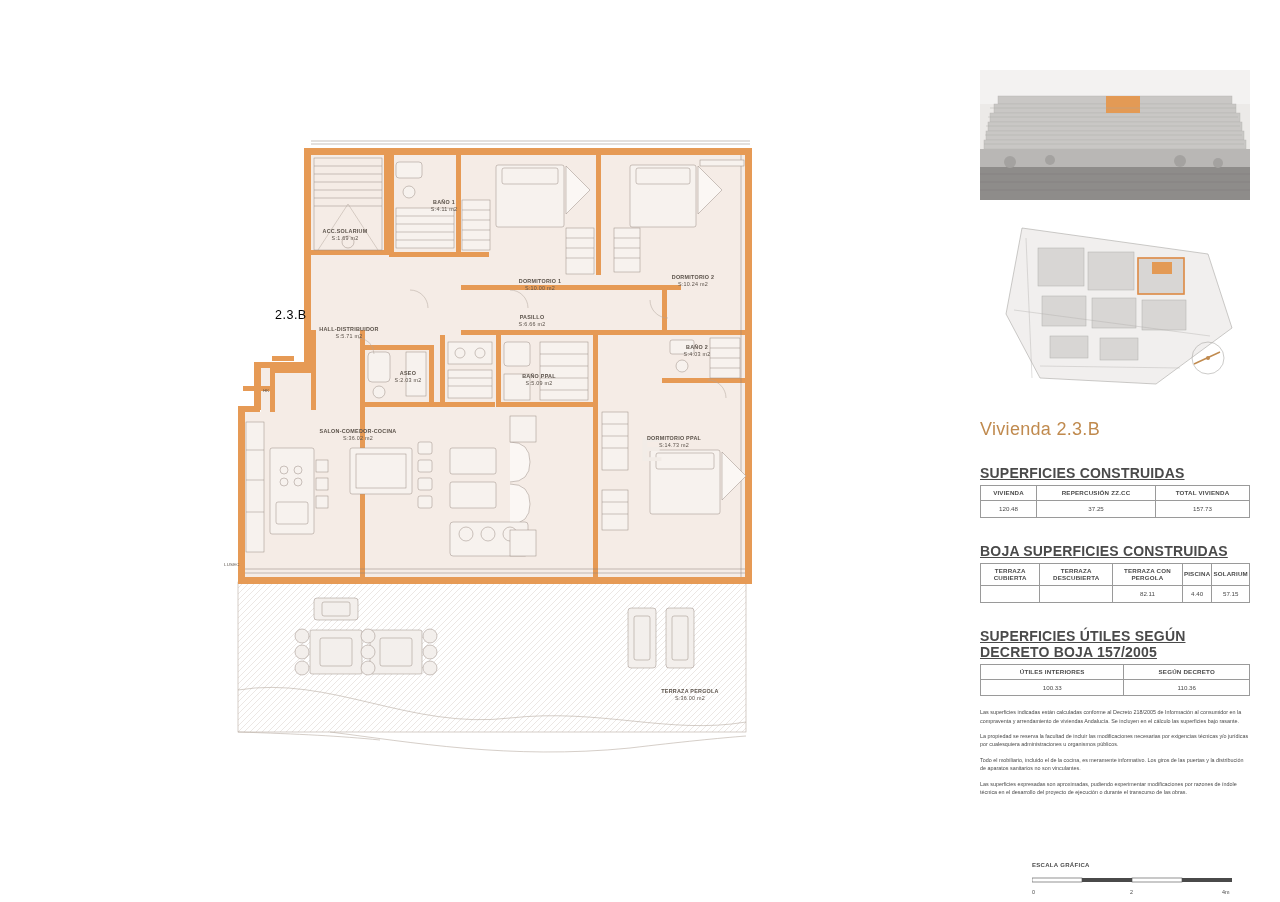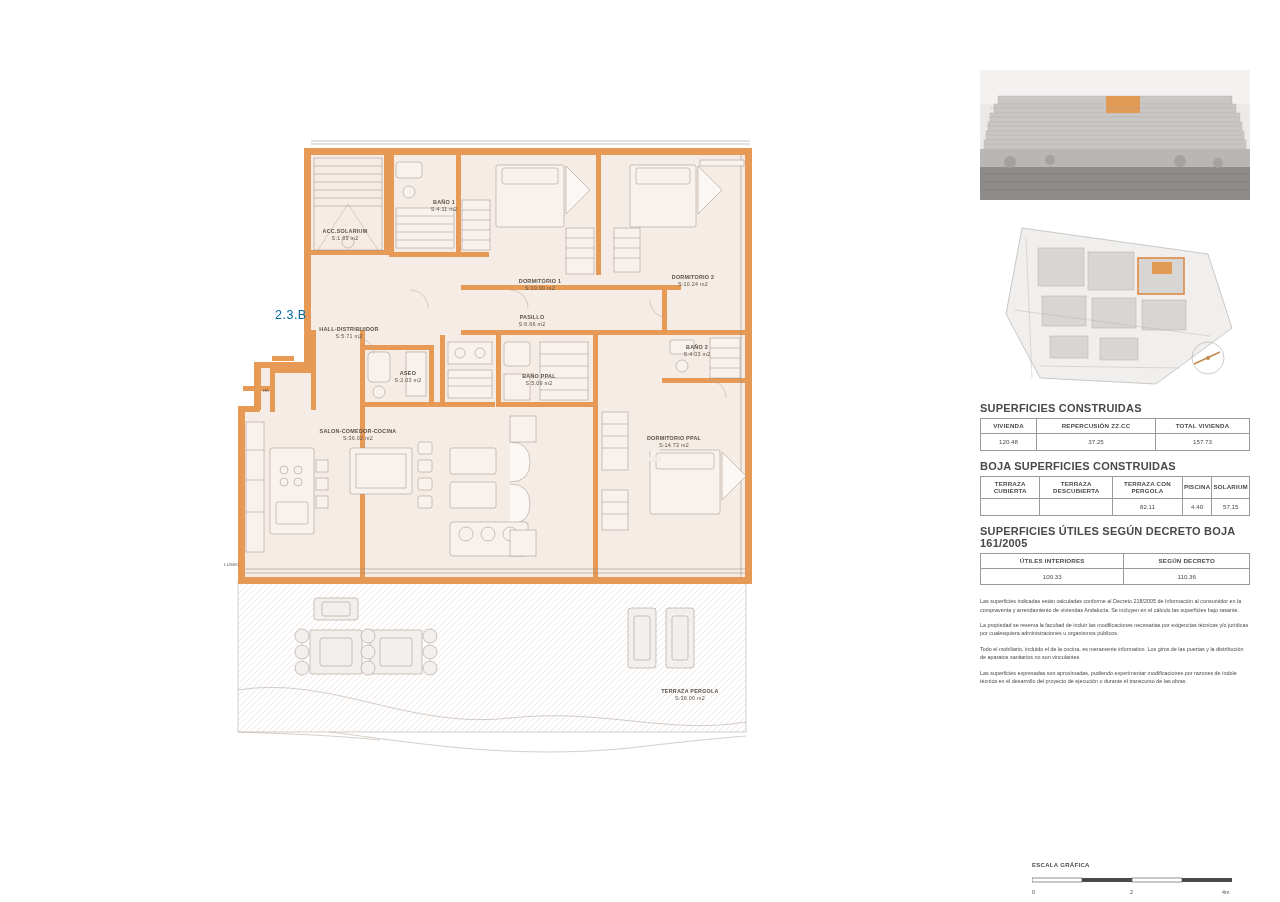--- a/index.html
+++ b/index.html
@@ -24,21 +24,21 @@
     width: 560px;
     height: 640px;
   }
   .plan-svg { position: absolute; left: 0; top: 0; }
 
   .unit-tag {
     position: absolute;
     left: 65px;
     top: 178px;
     font-size: 12.5px;
-    color: #0369a1;
+    color: #000000;
     letter-spacing: 0.5px;
     font-family: "Liberation Sans", sans-serif;
   }
 
   .room-label {
     position: absolute;
     text-align: center;
     line-height: 1.25;
     color: #5a5149;
     font-size: 5.4px;
@@ -86,25 +86,26 @@
     height: 175px;
   }
 
   .panel-title {
     margin-top: 26px;
     font-size: 18px;
     color: #c08a4e;
     letter-spacing: .3px;
   }
   .sec-head {
-    margin-top: 9px;
-    font-size: 11px;
+    margin-top: 25px;
+    font-size: 14px;
     font-weight: bold;
     color: #4a4a4a;
     letter-spacing: .2px;
+    text-decoration: underline;
   }
   table.surf {
     width: 100%;
     border-collapse: collapse;
     margin-top: 4px;
     font-size: 6.2px;
   }
   table.surf th, table.surf td {
     border: 0.7px solid #9a9a9a;
     text-align: center;
@@ -518,20 +519,21 @@
         <path d="M34 92 L230 118"></path>
         <path d="M46 20 L52 160"></path>
         <path d="M60 148 L200 150"></path>
       </g>
       <circle cx="228" cy="140" r="16" fill="none" stroke="#a9a7a5" stroke-width="0.6"></circle>
       <line x1="214" y1="146" x2="240" y2="134" stroke="#c08a4e" stroke-width="1.4"></line>
       <circle cx="228" cy="140" r="2" fill="#c08a4e"></circle>
     </svg>
   </div>
 
+  <div class="panel-title">Vivienda 2.3.B</div>
 
   <div class="sec-head">SUPERFICIES CONSTRUIDAS</div>
   <table class="surf">
     <tbody>
         <tr>
       <th>VIVIENDA</th>
       <th>REPERCUSIÓN ZZ.CC</th>
       <th>TOTAL VIVIENDA</th>
     </tr>
     <tr>
@@ -555,21 +557,21 @@
     <tr>
       <td></td>
       <td></td>
       <td>82.11</td>
       <td>4.40</td>
       <td>57.15</td>
     </tr>
   </tbody>
     </table>
 
-  <div class="sec-head">SUPERFICIES ÚTILES SEGÚN DECRETO BOJA 161/2005</div>
+  <div class="sec-head">SUPERFICIES ÚTILES SEGÚN DECRETO BOJA 157/2005</div>
   <table class="surf">
     <tbody>
         <tr>
       <th>ÚTILES INTERIORES</th>
       <th>SEGÚN DECRETO</th>
     </tr>
     <tr>
       <td>100.33</td>
       <td>110.36</td>
     </tr>

